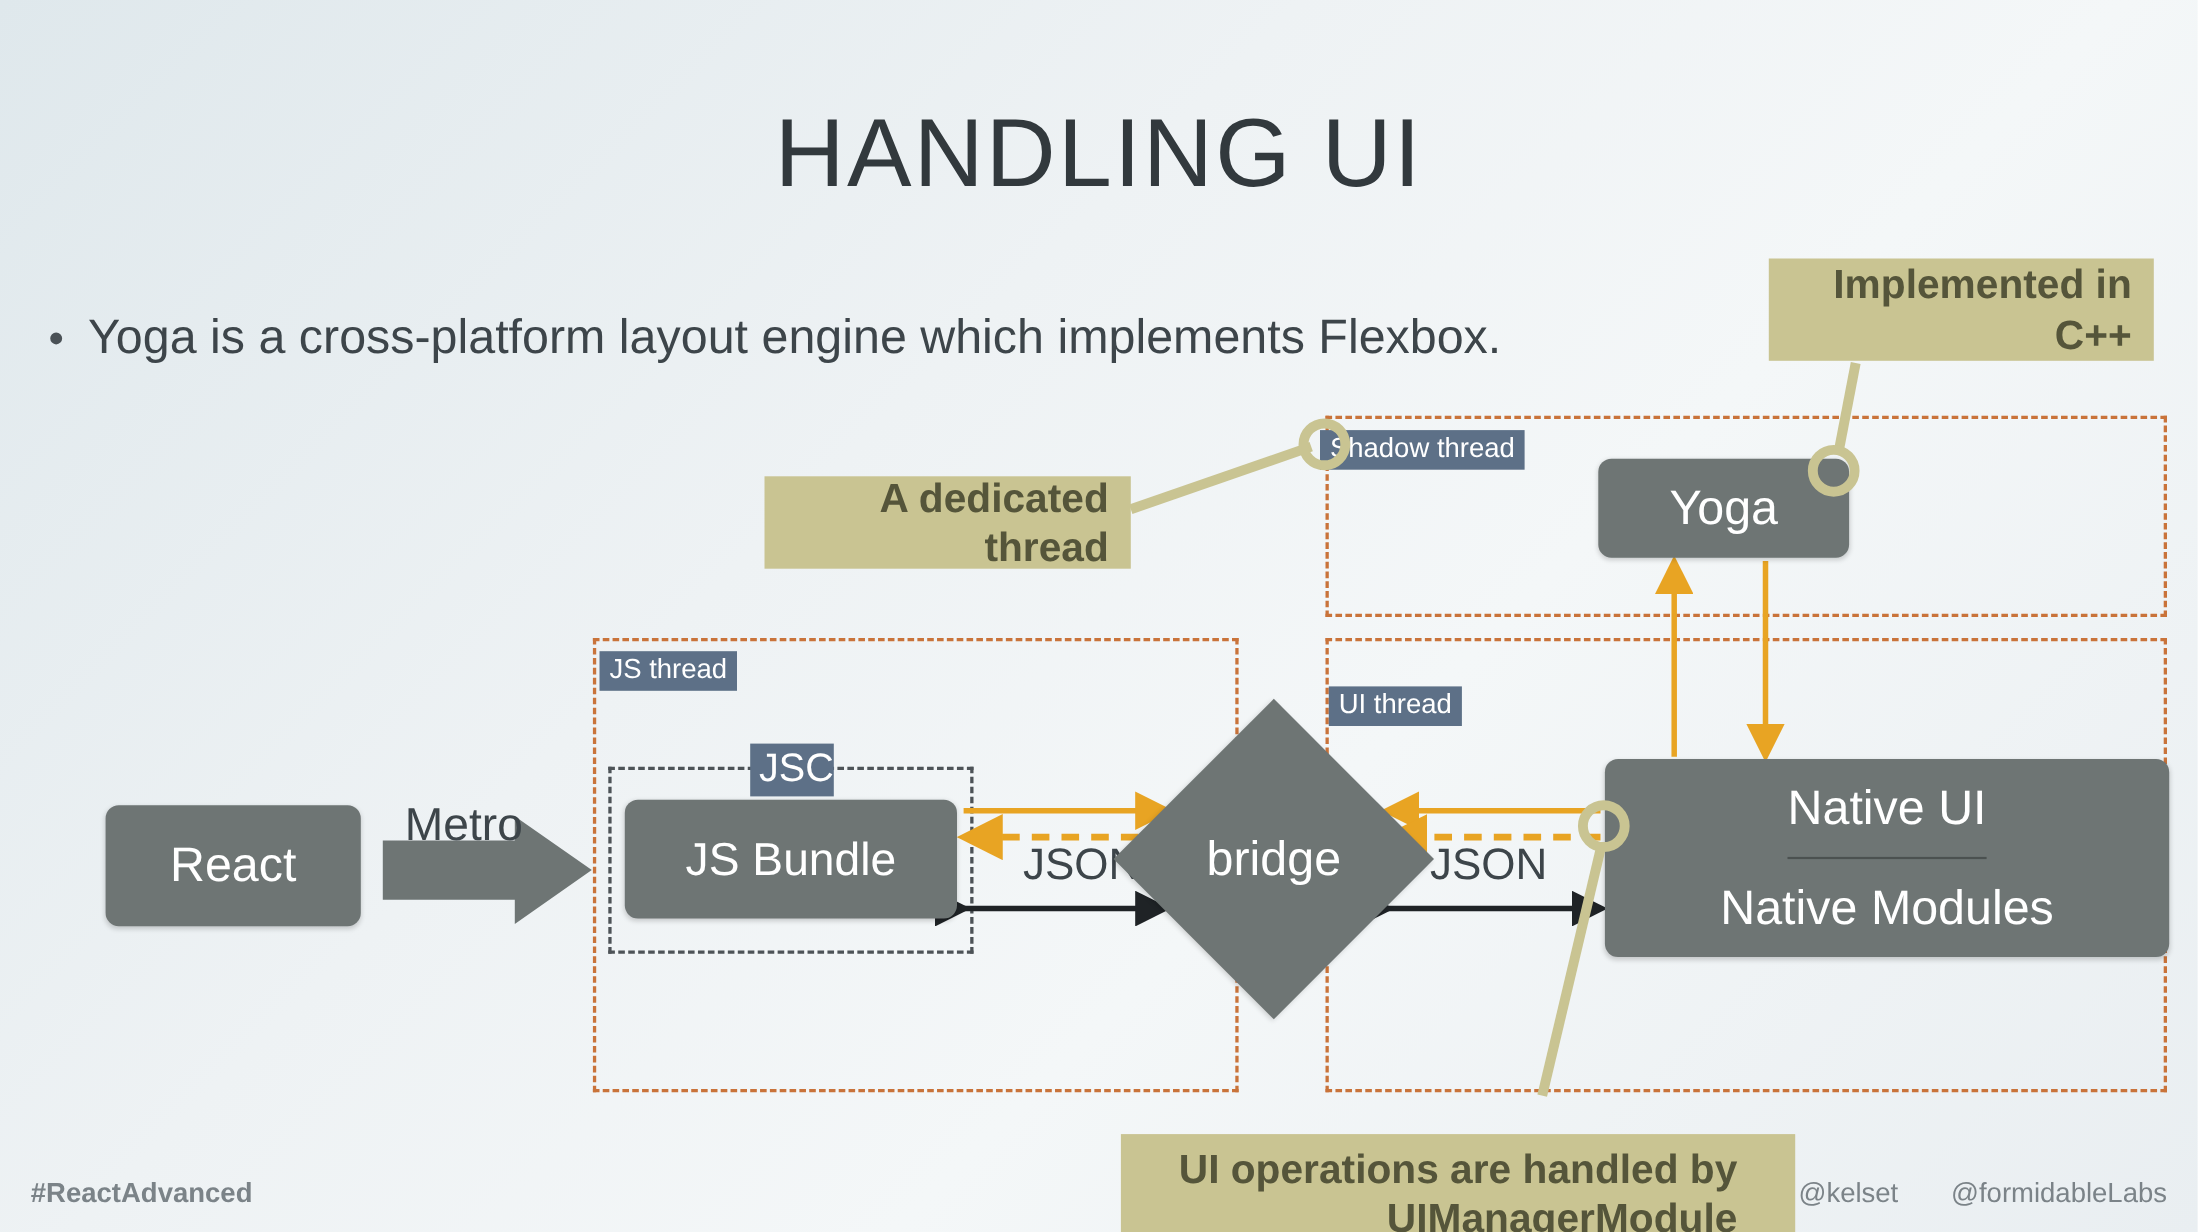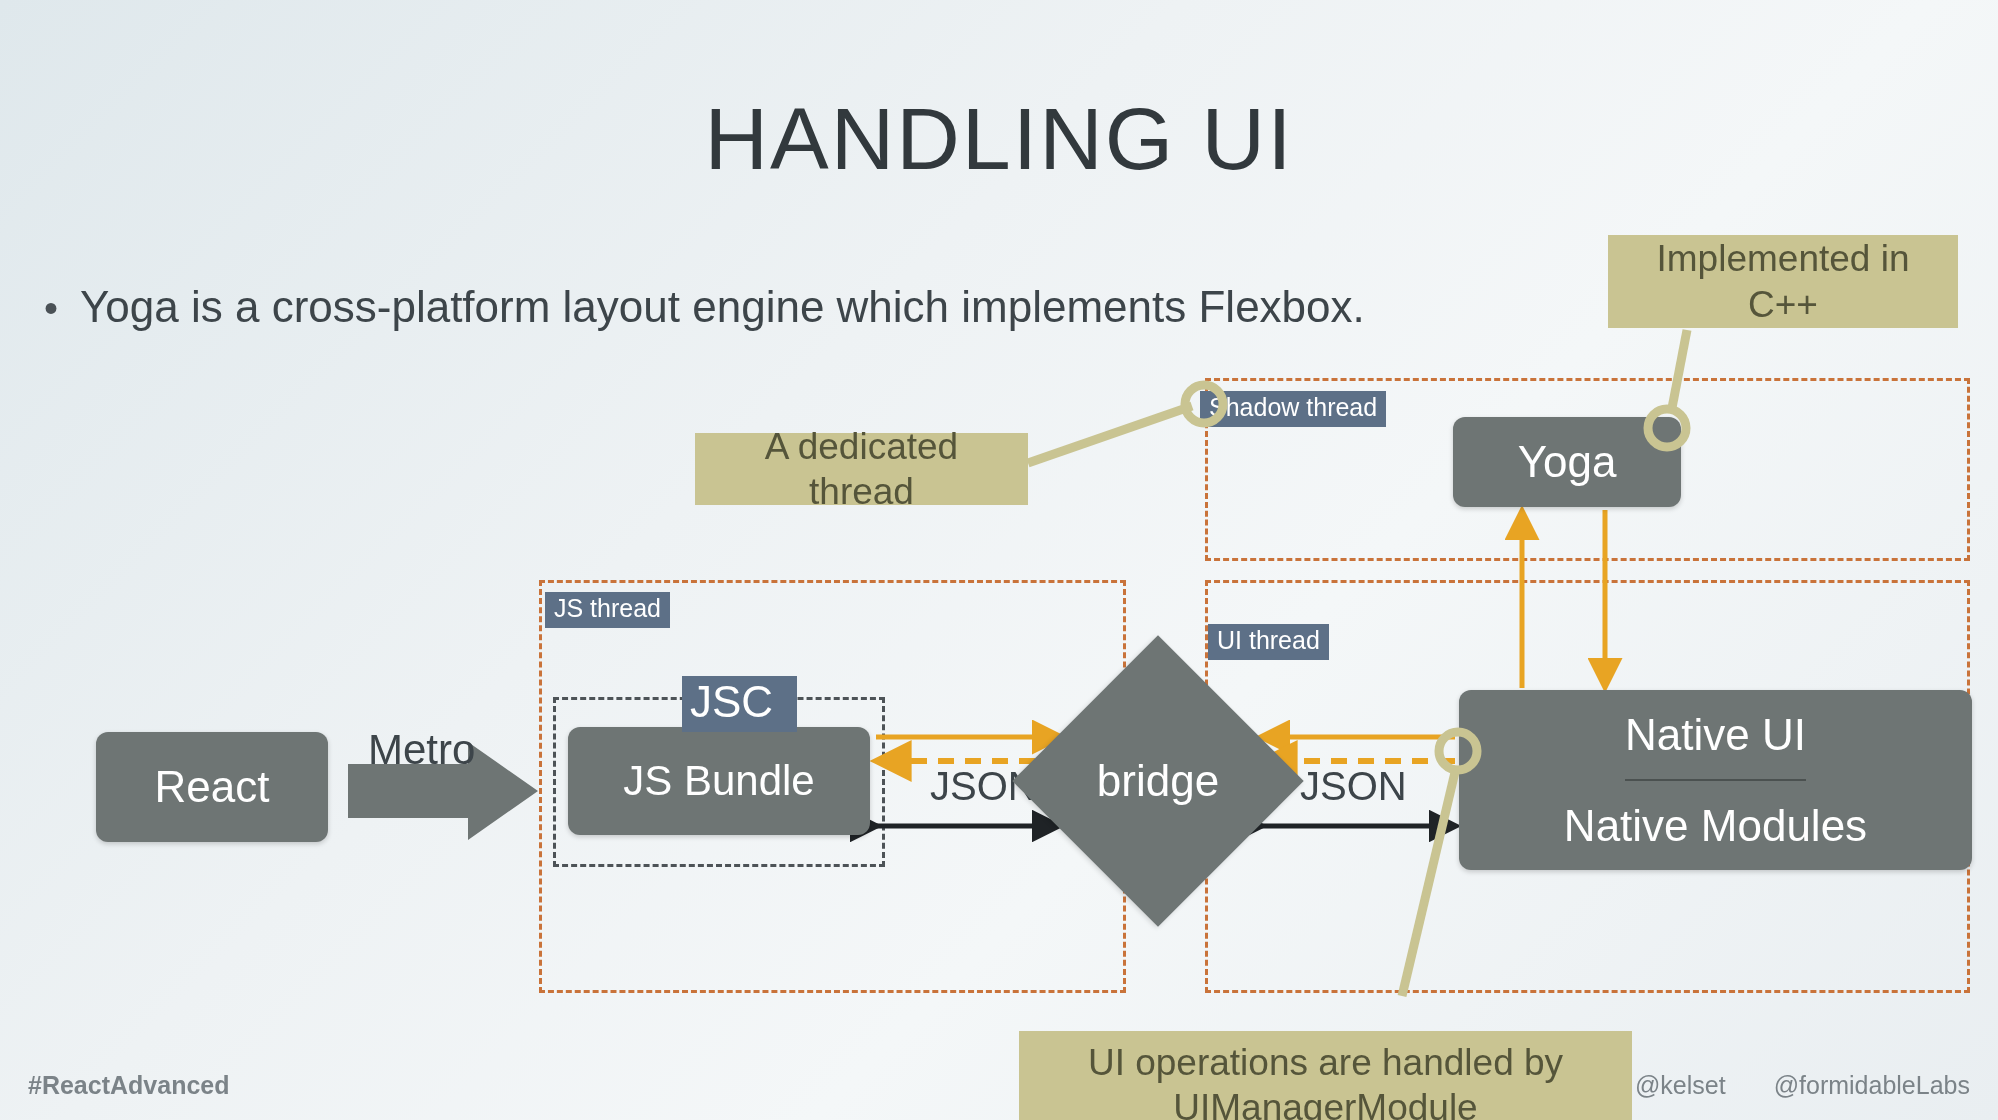--- a/index.html
+++ b/index.html
@@ -72,22 +72,22 @@
     padding: 3px 9px 5px 9px;
     white-space: nowrap;
     line-height: 1.1;
     z-index: 12;
   }
   #chip-shadow { left: 1200px; top: 391px; }
   #chip-js     { left: 545px;  top: 592px; }
   #chip-ui     { left: 1208px; top: 624px; text-align: center; }
   #chip-jsc {
     left: 682px; top: 676px;
-    font-size: 44px;
-    padding: 2px 24px 6px 8px;
+    font-size: 36px;
+    padding: 2px 0 6px 8px;
   }
 
   
   #jsc-box {
     position: absolute;
     left: 553px; top: 697px;
     width: 332px; height: 170px;
     border: 3px dashed #4d5357;
     box-sizing: border-box;
   }
@@ -180,33 +180,33 @@
     z-index: 5;
     pointer-events: none;
   }
 
   
   .callout {
     position: absolute;
     background: #c9c492;
     color: #55553a;
     font-size: 37px;
-    font-weight: 400;
+    font-weight: 700;
     display: flex;
     align-items: center;
     justify-content: center;
-    text-align: center;
+    text-align: right;
     line-height: 1.22;
-    padding: 10px 32px;
+    padding: 10px 20px;
     box-sizing: border-box;
     z-index: 14;
     white-space: pre-line;
   }
   #callout-cpp       { left: 1608px; top: 235px;  width: 350px; height: 93px; }
-  #callout-dedicated { left: 695px;  top: 433px;  width: 333px; height: 72px; }
+  #callout-dedicated { left: 695px;  top: 433px;  width: 333px; height: 84px; }
   #callout-uiops     { left: 1019px; top: 995px;  width: 613px; height: 108px; margin-top: 36px; }
 
   
   #khaki {
     position: absolute;
     left: 0; top: 0;
     width: 1998px; height: 1120px;
     z-index: 13;
     pointer-events: none;
   }

